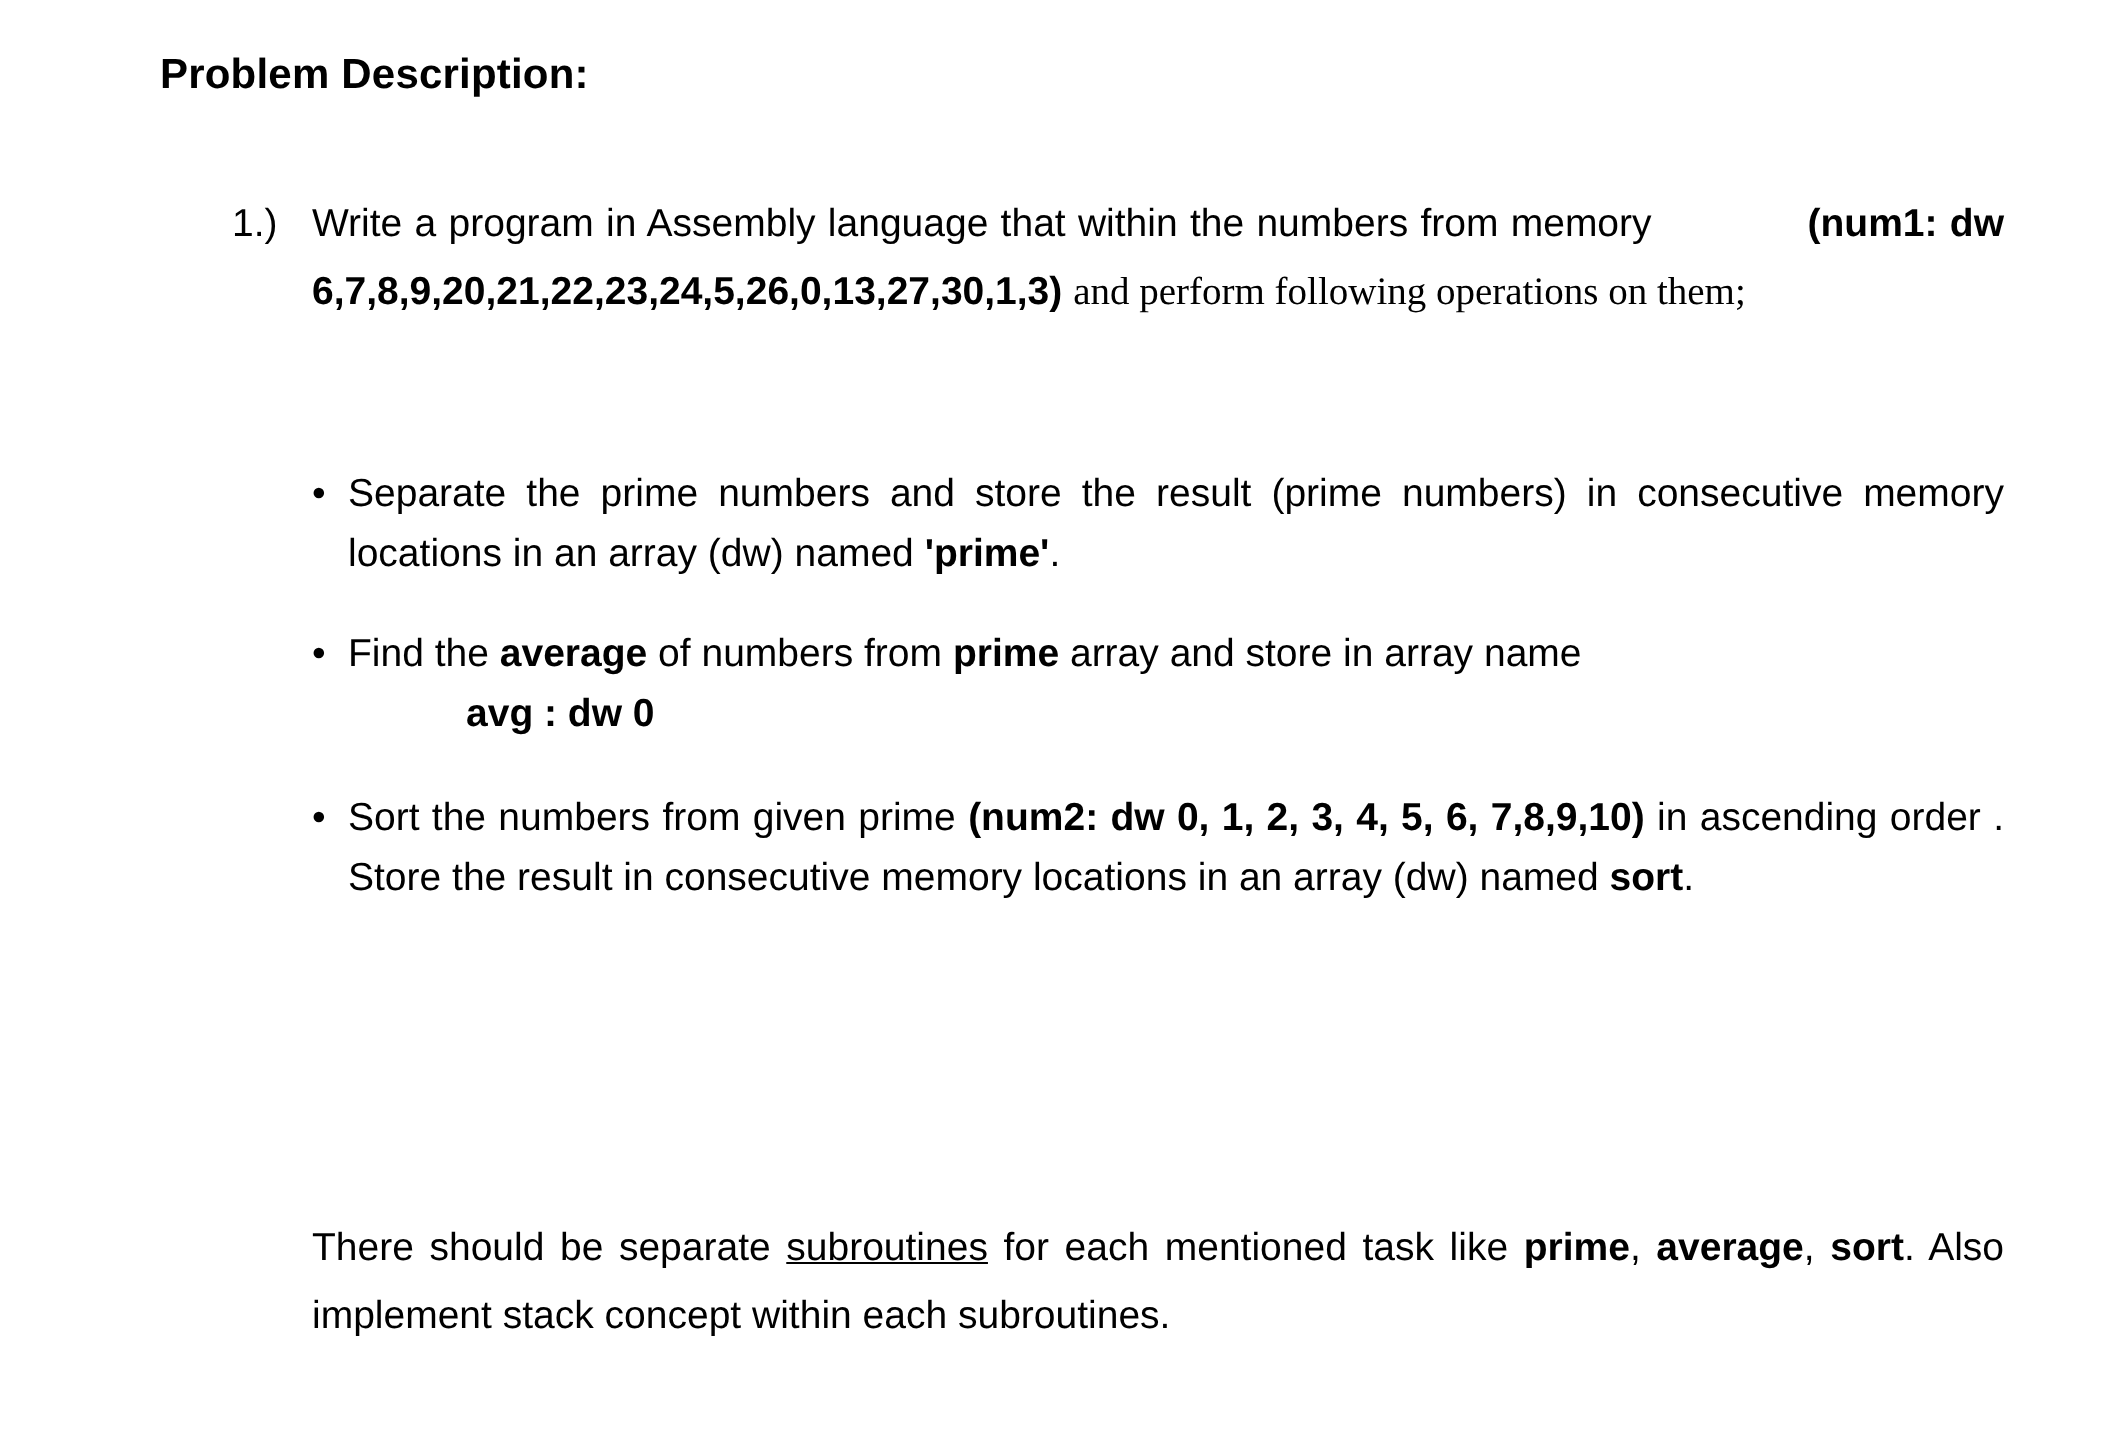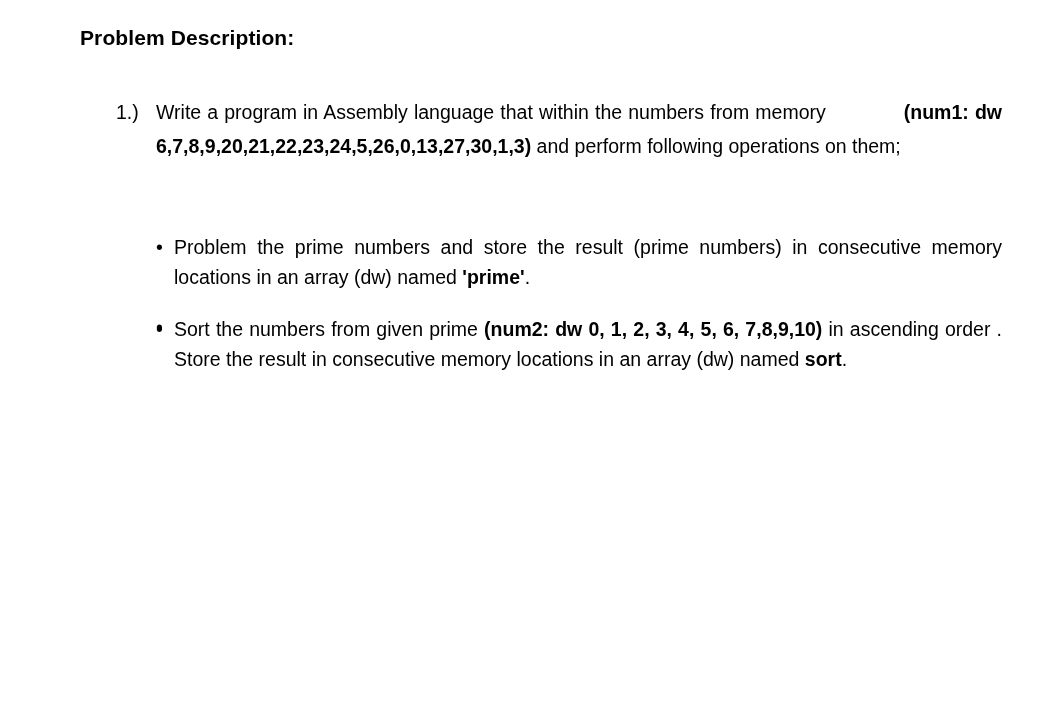--- a/index.html
+++ b/index.html
@@ -53,20 +53,21 @@
   .num-body {
     margin-left: 40px;
     width: 846px;
     font-size: 19.5px;
     line-height: 34px;
     text-align: justify;
     text-justify: inter-word;
   }
   .num-body .lastline {
     text-align: center;
+    font-family: Liberation Serif, serif;
   }
   .tabgap {
     display: inline-block;
     width: 78px;
   }
 
   
   .bullets {
     position: absolute;
     left: 156px;
@@ -134,28 +135,34 @@
     <div class="num-body">
       <span>Write a program in Assembly language that within the numbers from memory</span><span class="tabgap"></span><b>(num1: dw 6,7,8,9,20,21,22,23,24,5,26,0,13,27,30,1,3)</b>
       <span class="lastline">and perform following operations on them;</span>
     </div>
   </div>
 
   <div class="bullets">
 
     <div class="bullet-item b1">
       <span class="dot">•</span>
-      <span class="inner"><span>Problem the prime numbers and store the result (prime numbers) in consecutive memory locations in an array (dw) named</span> <b>'prime'</b><span>.</span></span>
+      <span class="inner"><span>Separate the prime numbers and store the result (prime numbers) in consecutive memory locations in an array (dw) named</span> <b>'prime'</b><span>.</span></span>
     </div>
 
     <div class="bullet-item b2">
       <span class="dot">•</span>
+      <span class="inner"><span>Find the</span> <b>average</b> <span>of numbers from</span> <b>prime</b> <span>array and store in array name</span></span>
+      <span class="sub-indent">avg : dw 0</span>
     </div>
 
     <div class="bullet-item b3">
       <span class="dot">•</span>
       <span class="inner"><span>Sort the numbers from given prime</span> <b>(num2: dw 0, 1, 2, 3, 4, 5, 6, 7,8,9,10)</b> <span>in ascending order . Store the result in consecutive memory locations in an array (dw) named</span> <b>sort</b><span>.</span></span>
     </div>
 
   </div>
 
+  <div class="closing">
+    <span>There should be separate</span> <u>subroutines</u> <span>for each mentioned task like</span> <b>prime</b><span>,</span>
+    <span class="lastline"><b>average</b><span>,</span> <b>sort</b><span>. Also implement stack concept within each subroutines.</span></span>
+  </div>
 
 </div>
 
 </body></html>

